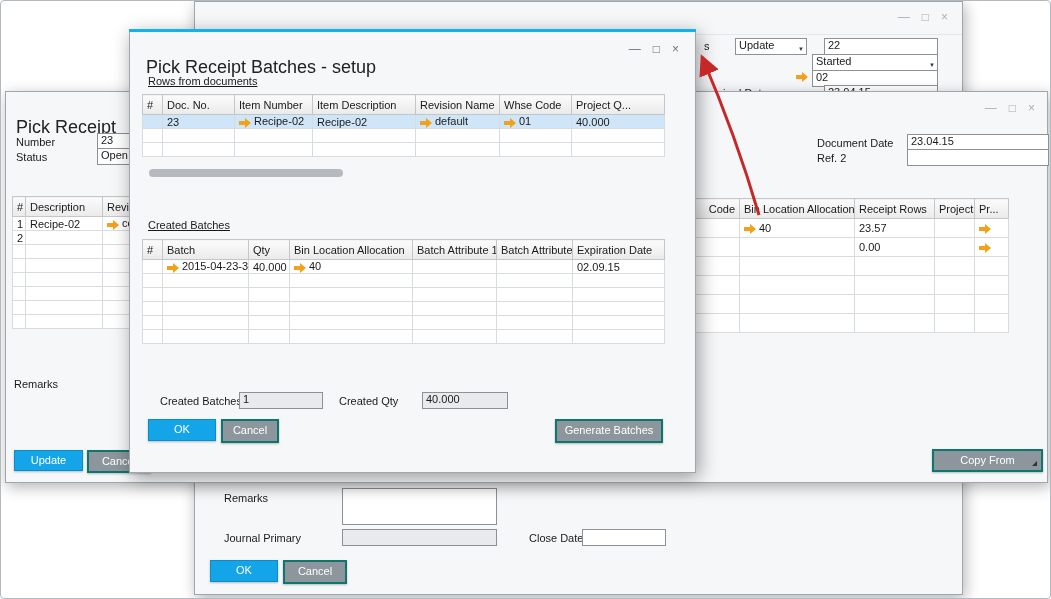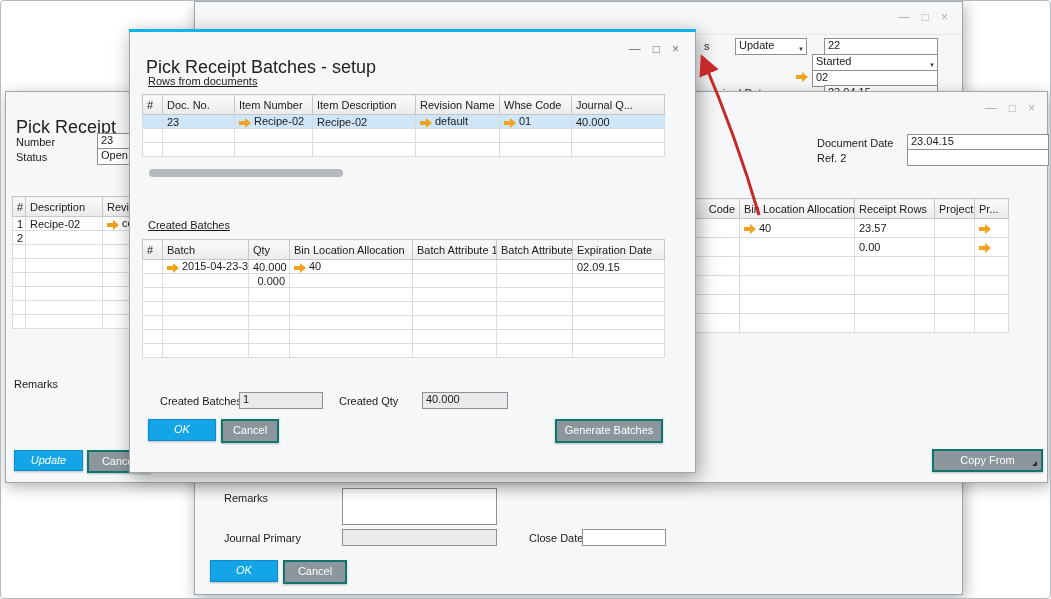--- a/index.html
+++ b/index.html
@@ -11,21 +11,21 @@
   .win-controls.dark{color:#6d757a;}
   .win-controls span{cursor:pointer;}
   .hdr-sep{position:absolute;left:0;top:32px;width:100%;border-top:1px solid #e4e6e8;}
   .accent{position:absolute;left:-1px;top:-1px;right:-1px;height:3px;background:#12b3ea;}
   .lbl{position:absolute;font-size:11px;color:#1a1a1a;white-space:nowrap;}
   .link-lbl{position:absolute;font-size:11px;color:#1a1a1a;text-decoration:underline;white-space:nowrap;cursor:pointer;text-align:center;}
   .fld{position:absolute;background:#fff;border:1px solid #8b9196;font-size:11px;line-height:13px;color:#1a1a1a;padding:0 3px;height:15px;overflow:hidden;white-space:nowrap;}
   .fld.gray{background:#e8eaeb;}
   .combo .caret{position:absolute;right:2px;top:4px;font-size:6px;color:#3a3a3a;}
   .btn{position:absolute;font-size:11px;line-height:18px;color:#fff;text-align:center;cursor:pointer;box-shadow:0 1px 2px rgba(0,0,0,.25);}
-  .btn.blue{background:#14a5e8;border:1px solid #0d8cc9;font-style:italic;}
+  .btn.blue{background:#14a5e8;border:1px solid #0d8cc9;}
   .btn.gray{background:#8d969c;border:2px solid #0f766e;}
   .btn.menu::after{content:"";position:absolute;right:4px;bottom:4px;border-left:5px solid transparent;border-bottom:5px solid #2e3336;}
   table.grid{position:absolute;border-collapse:collapse;table-layout:fixed;background:#fff;font-size:11px;color:#1a1a1a;border:1px solid #b7bcbf;}
   .grid th{background:linear-gradient(#fbfbfb,#eaeaea);border:1px solid #c2c7ca;font-weight:normal;text-align:left;padding:3px 4px;height:13px;overflow:hidden;white-space:nowrap;}
   .grid td{border:1px solid #d8dcde;padding:0 4px;height:13px;overflow:hidden;white-space:nowrap;}
   .rt td{height:18px;}
   tr.sel td{background:#cfe6f8;}
   td.selcell{background:#dfe2e4;}
   .num{text-align:right;}
   th.hr{text-align:right;}
@@ -245,21 +245,21 @@
           <col style="width:93px">
         </colgroup>
       <thead>
           <tr>
         <th>#</th>
         <th>Doc. No.</th>
         <th>Item Number</th>
         <th>Item Description</th>
         <th>Revision Name</th>
         <th>Whse Code</th>
-        <th>Journal Q...</th>
+        <th>Project Q...</th>
       </tr>
         </thead>
       <tbody>
         <tr class="sel">
           <td class="selcell"></td>
           <td>23</td>
           <td><span class="lnk"></span><span>Recipe-02</span></td>
           <td>Recipe-02</td>
           <td><span class="lnk"></span><span>default</span></td>
           <td><span class="lnk"></span><span>01</span></td>
@@ -315,29 +315,20 @@
         <tr>
           <td></td>
           <td><span class="lnk"></span><span>2015-04-23-37</span></td>
           <td class="num">40.000</td>
           <td><span class="lnk"></span><span>40</span></td>
           <td></td>
           <td></td>
           <td>02.09.15</td>
         </tr>
         <tr>
-          <td></td>
-          <td></td>
-          <td class="num">0.000</td>
-          <td></td>
-            <td></td>
-            <td></td>
-            <td></td>
-        </tr>
-        <tr>
             <td></td>
             <td></td>
             <td></td>
             <td></td>
             <td></td>
             <td></td>
             <td></td>
           </tr>
         <tr>
             <td></td>

